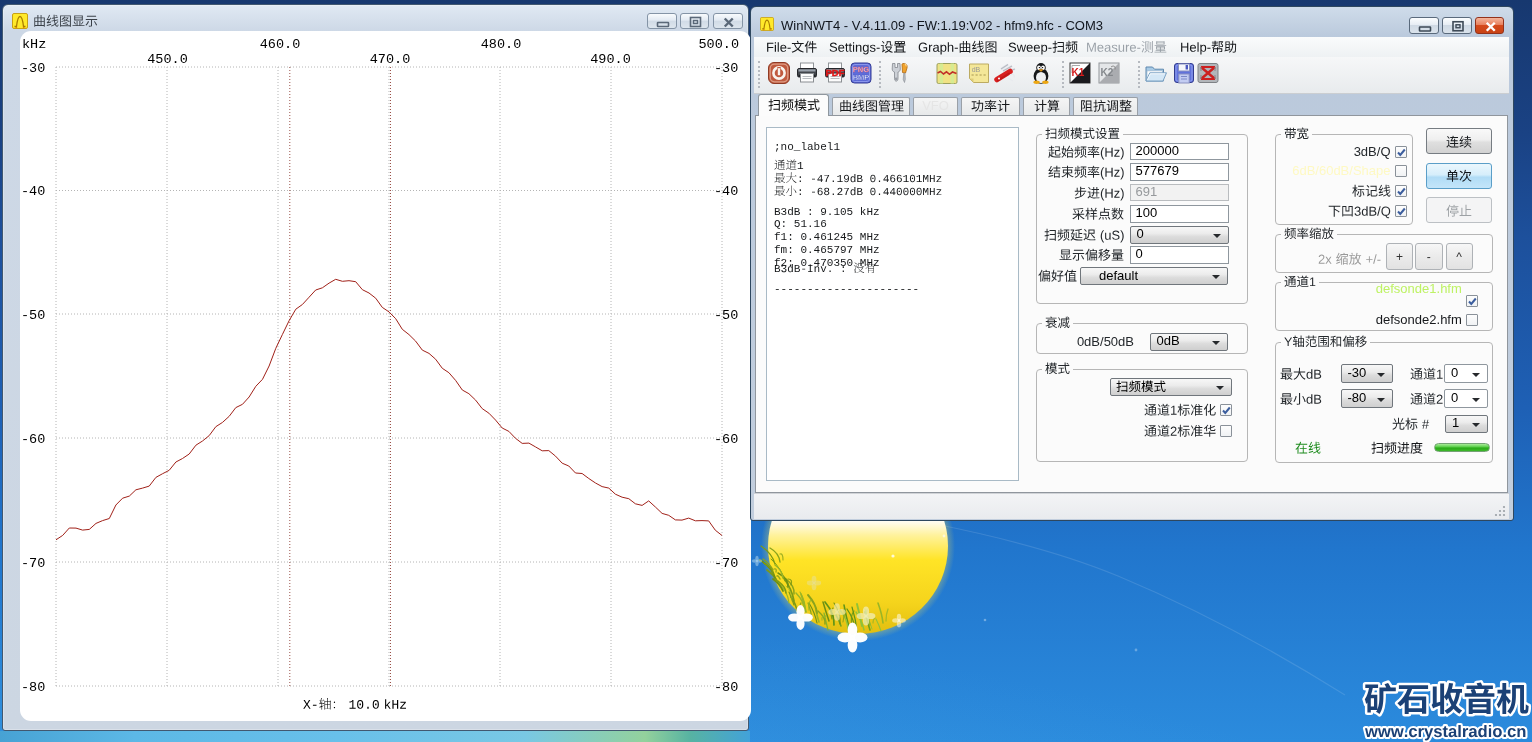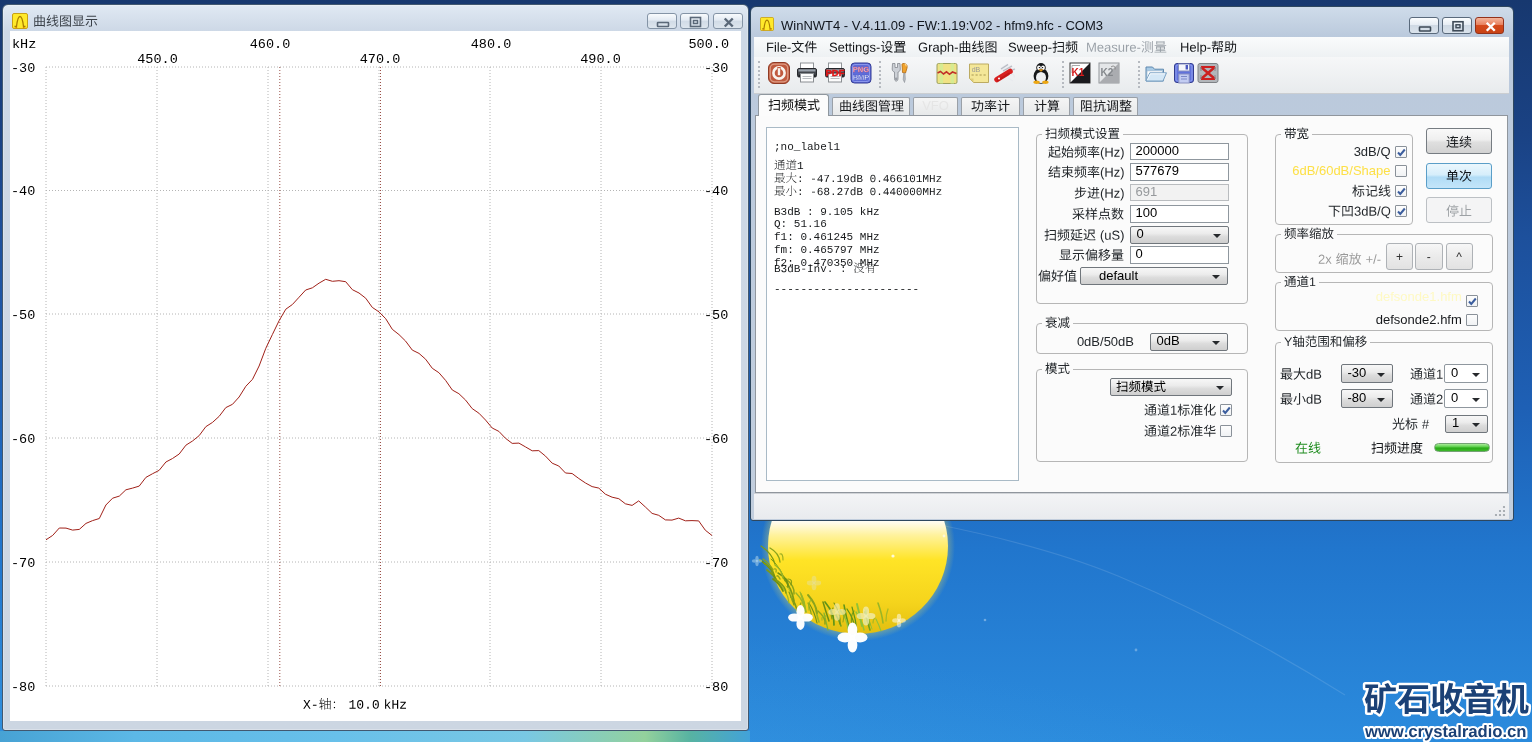--- a/index.html
+++ b/index.html
@@ -145,21 +145,21 @@
 <div style="position:absolute;left:647px;top:13px;width:30px;height:16px;border:1px solid #8494a6;border-radius:3px;background:linear-gradient(rgba(250,252,254,.95),rgba(228,235,243,.9) 45%,rgba(209,219,230,.92) 50%,rgba(222,230,238,.95));box-sizing:border-box;z-index:40"><svg width="28" height="14" viewBox="0 0 28 14">
       <rect x="9.5" y="8.5" width="11" height="4" rx="0.5" fill="none" stroke="#5a6878" stroke-width="1.6"></rect>
     </svg></div>
 <div style="position:absolute;left:679.5px;top:13px;width:29px;height:16px;border:1px solid #8494a6;border-radius:3px;background:linear-gradient(rgba(250,252,254,.95),rgba(228,235,243,.9) 45%,rgba(209,219,230,.92) 50%,rgba(222,230,238,.95));box-sizing:border-box;z-index:40"><svg width="27" height="14" viewBox="0 0 27 14">
       <rect x="9.5" y="3.5" width="10" height="9" fill="none" stroke="#5a6878" stroke-width="1.6"></rect>
       <rect x="12.5" y="6.5" width="4" height="3" fill="none" stroke="#5a6878" stroke-width="1.4"></rect>
     </svg></div>
 <div style="position:absolute;left:713px;top:13px;width:29.5px;height:16px;border:1px solid #8494a6;border-radius:3px;background:linear-gradient(rgba(250,252,254,.95),rgba(228,235,243,.9) 45%,rgba(209,219,230,.92) 50%,rgba(222,230,238,.95));box-sizing:border-box;z-index:40"><svg width="27.5" height="14" viewBox="0 0 27.5 14">
       <path d="M10.75,4.5 L18.75,12.5 M18.75,4.5 L10.75,12.5" stroke="#5a6878" stroke-width="2.4"></path>
     </svg></div>
-<div style="position:absolute;left:10px;top:31px;width:731px;height:690px;z-index:8;background:#fff;"><svg width="731" height="690">
+<div style="position:absolute;left:20px;top:31px;width:731px;height:690px;z-index:8;background:#fff;border-radius:11px;"><svg width="731" height="690">
       <line x1="36" y1="36" x2="36" y2="655" stroke="#b4b4b4" stroke-width="1" stroke-dasharray="1 2"></line>
       <line x1="147" y1="36" x2="147" y2="655" stroke="#b4b4b4" stroke-width="1" stroke-dasharray="1 2"></line>
       <line x1="258" y1="36" x2="258" y2="655" stroke="#b4b4b4" stroke-width="1" stroke-dasharray="1 2"></line>
       <line x1="369" y1="36" x2="369" y2="655" stroke="#b4b4b4" stroke-width="1" stroke-dasharray="1 2"></line>
       <line x1="480" y1="36" x2="480" y2="655" stroke="#b4b4b4" stroke-width="1" stroke-dasharray="1 2"></line>
       <line x1="591" y1="36" x2="591" y2="655" stroke="#b4b4b4" stroke-width="1" stroke-dasharray="1 2"></line>
       <line x1="702" y1="36" x2="702" y2="655" stroke="#b4b4b4" stroke-width="1" stroke-dasharray="1 2"></line>
       <line x1="36" y1="36" x2="702" y2="36" stroke="#b4b4b4" stroke-width="1" stroke-dasharray="1 2"></line>
       <line x1="36" y1="159.5" x2="702" y2="159.5" stroke="#b4b4b4" stroke-width="1" stroke-dasharray="1 2"></line>
       <line x1="36" y1="283" x2="702" y2="283" stroke="#b4b4b4" stroke-width="1" stroke-dasharray="1 2"></line>
@@ -450,21 +450,21 @@
 <div style="position:absolute;left:1280.7px;top:125.69999999999999px;width:31.0px;height:15px;z-index:26;background:#fbfbfb;"></div>
 <svg style="z-index:27;position:absolute;left:1279.7px;top:122.6px;overflow:visible" width="33" height="24" class="t">
     <path transform="translate(4,15.1)" d="M1 -6.3V-3.8H1.9V-5.5H5.7V-4.1H2.3V-0.1H3.3V-3.2H5.7V1H6.7V-3.2H9.4V-1.1C9.4 -1 9.4 -1 9.2 -0.9C9 -0.9 8.5 -0.9 7.8 -1C8 -0.7 8.1 -0.4 8.1 -0.1C9 -0.1 9.6 -0.1 9.9 -0.3C10.3 -0.4 10.4 -0.7 10.4 -1.1V-4.1H6.7V-5.5H10.6V-3.8H11.6V-6.3ZM9 -10.4V-9H6.7V-10.4H5.8V-9H3.6V-10.4H2.7V-9H0.6V-8.2H2.7V-6.9H3.6V-8.2H5.8V-6.9H6.7V-8.2H9V-6.9H9.9V-8.2H11.9V-9H9.9V-10.4Z M19 -2.4V-0.4C19 0.6 19.4 0.9 20.6 0.9C20.9 0.9 22.7 0.9 23 0.9C24.1 0.9 24.4 0.4 24.5 -1.5C24.3 -1.6 23.9 -1.7 23.7 -1.9C23.6 -0.2 23.5 0 22.9 0C22.5 0 21 0 20.7 0C20.1 0 20 -0 20 -0.4V-2.4ZM18 -4V-3C18 -2 17.7 -0.6 13 0.4C13.2 0.6 13.5 1 13.7 1.2C18.5 0.1 19 -1.6 19 -2.9V-4ZM15 -5.2V-1.3H15.9V-4.4H21.5V-1.3H22.5V-5.2ZM17.9 -10.4C18.1 -10.1 18.2 -9.7 18.4 -9.4H13.4V-7.1H14.3V-8.6H23.2V-7.1H24.1V-9.4H19.5C19.4 -9.8 19.1 -10.3 18.9 -10.6ZM20 -8.1V-7.3H17.6V-8.1H16.6V-7.3H14.7V-6.6H16.6V-5.7H17.6V-6.6H20V-5.6H20.9V-6.6H22.9V-7.3H20.9V-8.1Z" fill="#24282c"></path>
   </svg>
 <div style="position:absolute;right:141.5px;top:141.6px;font:400 13px 'Liberation Sans';color:#24282c;white-space:pre;line-height:20px;z-index:28;">3dB/Q</div>
 <div style="position:absolute;left:1395px;top:145.8px;width:12px;height:12px;z-index:30;background:linear-gradient(#fdfdfd,#f0f2f4);border:1px solid #8a9199;border-radius:1px;box-sizing:border-box;">
     <svg width="11" height="11" style="position:absolute;left:0px;top:0px">
       <path d="M2,5.5 L4.3,8 L8.8,2.5" stroke="#3c5e9e" stroke-width="2" fill="none"></path>
     </svg>
   </div>
-<div style="position:absolute;right:141.5px;top:160.8px;font:400 13px 'Liberation Sans';color:#fde047;white-space:pre;line-height:20px;z-index:28;">6dB/60dB/Shape</div>
+<div style="position:absolute;right:141.5px;top:160.8px;font:400 13px 'Liberation Sans';color:#fef9c3;white-space:pre;line-height:20px;z-index:28;">6dB/60dB/Shape</div>
 <div style="position:absolute;left:1395px;top:165px;width:12px;height:12px;z-index:30;background:linear-gradient(#fdfdfd,#f0f2f4);border:1px solid #8a9199;border-radius:1px;box-sizing:border-box;"></div>
 <svg style="z-index:28;position:absolute;left:1347.5px;top:179.7px;overflow:visible" width="47" height="25" class="t">
     <path transform="translate(4,15.7)" d="M6.1 -9.9V-9H11.7V-9.9ZM10.1 -4.2C10.7 -2.9 11.3 -1.2 11.5 -0.2L12.4 -0.5C12.2 -1.6 11.6 -3.2 11 -4.5ZM6.4 -4.4C6 -3.1 5.5 -1.7 4.7 -0.7C5 -0.6 5.3 -0.4 5.5 -0.2C6.2 -1.2 6.9 -2.7 7.3 -4.3ZM5.5 -6.8V-5.9H8.3V-0.2C8.3 -0.1 8.2 -0 8 0C7.9 0 7.2 0 6.6 -0C6.7 0.3 6.8 0.7 6.9 1C7.8 1 8.4 1 8.8 0.8C9.1 0.6 9.3 0.3 9.3 -0.2V-5.9H12.4V-6.8ZM2.6 -10.9V-8.2H0.6V-7.3H2.4C2 -5.6 1.1 -3.8 0.3 -2.8C0.5 -2.5 0.8 -2.1 0.9 -1.9C1.5 -2.7 2.1 -4.1 2.6 -5.5V1H3.6V-5.8C4 -5.1 4.6 -4.3 4.8 -3.9L5.4 -4.7C5.1 -5 4 -6.5 3.6 -6.9V-7.3H5.3V-8.2H3.6V-10.9Z M14.6 -10C15.3 -9.4 16.2 -8.5 16.6 -7.9L17.4 -8.6C16.9 -9.1 16 -10 15.3 -10.6ZM15.6 0.8V0.8C15.8 0.5 16.1 0.3 18.3 -1.3C18.2 -1.5 18.1 -1.9 18 -2.1L16.6 -1.2V-6.8H13.6V-5.9H15.7V-1.2C15.7 -0.6 15.3 -0.1 15 0.1C15.2 0.2 15.5 0.6 15.6 0.8ZM18.4 -10V-9H23.6V-5.7H18.7V-0.7C18.7 0.5 19.2 0.8 20.6 0.8C20.9 0.8 23.3 0.8 23.6 0.8C25 0.8 25.4 0.3 25.5 -1.9C25.2 -1.9 24.8 -2.1 24.6 -2.3C24.5 -0.4 24.4 -0.1 23.6 -0.1C23 -0.1 21.1 -0.1 20.7 -0.1C19.9 -0.1 19.7 -0.2 19.7 -0.7V-4.8H23.6V-4.1H24.6V-10Z M26.7 -0.7 26.9 0.2C28.1 -0.1 29.7 -0.6 31.2 -1L31 -1.9C29.4 -1.4 27.8 -1 26.7 -0.7ZM35.2 -10.1C35.8 -9.8 36.6 -9.3 37 -9L37.6 -9.6C37.2 -9.9 36.4 -10.4 35.7 -10.7ZM26.9 -5.5C27.1 -5.6 27.4 -5.7 29 -5.9C28.4 -5 27.9 -4.4 27.7 -4.1C27.3 -3.6 27 -3.3 26.7 -3.3C26.8 -3 27 -2.6 27 -2.4C27.3 -2.5 27.7 -2.7 31 -3.3C31 -3.5 31 -3.9 31 -4.1L28.4 -3.7C29.4 -4.8 30.4 -6.3 31.2 -7.7L30.4 -8.2C30.1 -7.7 29.9 -7.2 29.6 -6.7L27.9 -6.6C28.7 -7.7 29.5 -9.1 30 -10.5L29.1 -10.9C28.6 -9.3 27.6 -7.7 27.4 -7.2C27.1 -6.8 26.8 -6.5 26.6 -6.4C26.7 -6.2 26.9 -5.7 26.9 -5.5ZM37.5 -4.5C37 -3.7 36.3 -3 35.5 -2.3C35.3 -3 35.1 -3.8 34.9 -4.8L38.3 -5.4L38.1 -6.3L34.8 -5.6C34.8 -6.2 34.7 -6.8 34.7 -7.4L37.9 -7.9L37.7 -8.7L34.6 -8.2C34.6 -9.1 34.6 -10 34.6 -10.9H33.6C33.6 -10 33.6 -9 33.7 -8.1L31.6 -7.8L31.8 -6.9L33.7 -7.2C33.8 -6.6 33.8 -6 33.9 -5.5L31.4 -5L31.5 -4.1L34 -4.6C34.2 -3.5 34.4 -2.5 34.7 -1.7C33.6 -1 32.3 -0.4 31 0C31.2 0.2 31.4 0.6 31.6 0.8C32.8 0.4 33.9 -0.2 35 -0.9C35.5 0.3 36.2 1 37.1 1C38 1 38.3 0.6 38.5 -0.9C38.3 -1 38 -1.2 37.8 -1.4C37.7 -0.2 37.6 0.1 37.2 0.1C36.7 0.1 36.2 -0.5 35.8 -1.4C36.8 -2.2 37.7 -3.1 38.4 -4.1Z" fill="#24282c"></path>
   </svg>
 <div style="position:absolute;left:1395px;top:185.2px;width:12px;height:12px;z-index:30;background:linear-gradient(#fdfdfd,#f0f2f4);border:1px solid #8a9199;border-radius:1px;box-sizing:border-box;">
     <svg width="11" height="11" style="position:absolute;left:0px;top:0px">
       <path d="M2,5.5 L4.3,8 L8.8,2.5" stroke="#3c5e9e" stroke-width="2" fill="none"></path>
     </svg>
   </div>
 <svg style="z-index:28;position:absolute;left:1323.6px;top:199.7px;overflow:visible" width="71" height="25" class="t">
@@ -499,21 +499,21 @@
 <div style="position:absolute;left:1399.5px;transform:translateX(-50%);top:247.5px;font:400 12px 'Liberation Sans';color:#333;white-space:pre;line-height:18px;z-index:29;">+</div>
 <div style="position:absolute;left:1415.1px;top:242.9px;width:27.5px;height:26.9px;z-index:28;background:linear-gradient(#f7f7f7,#ececec 45%,#e2e2e2);border:1px solid #aeb2b6;border-radius:3px;box-sizing:border-box;"></div>
 <div style="position:absolute;left:1428.8px;transform:translateX(-50%);top:247.5px;font:400 12px 'Liberation Sans';color:#333;white-space:pre;line-height:18px;z-index:29;">-</div>
 <div style="position:absolute;left:1445.5px;top:242.9px;width:27.5px;height:26.9px;z-index:28;background:linear-gradient(#f7f7f7,#ececec 45%,#e2e2e2);border:1px solid #aeb2b6;border-radius:3px;box-sizing:border-box;"></div>
 <div style="position:absolute;left:1459.2px;transform:translateX(-50%);top:247.5px;font:400 12px 'Liberation Sans';color:#333;white-space:pre;line-height:18px;z-index:29;">^</div>
 <div style="position:absolute;left:1274.9px;top:281.8px;width:218.5px;height:49.6px;z-index:25;border:1px solid #b6b6b6;border-radius:4px;box-sizing:border-box;"></div>
 <div style="position:absolute;left:1280.9px;top:273.8px;width:37.951904296875px;height:15px;z-index:26;background:#fbfbfb;"></div>
 <svg style="z-index:27;position:absolute;left:1279.9px;top:270.7px;overflow:visible" width="40" height="24" class="t">
     <path transform="translate(4,15.1)" d="M0.8 -9.5C1.6 -8.8 2.5 -7.9 2.9 -7.3L3.6 -7.9C3.2 -8.5 2.2 -9.4 1.5 -10ZM3.2 -5.8H0.5V-4.9H2.3V-1.4C1.8 -1.2 1.1 -0.6 0.5 0.1L1.1 0.9C1.7 0 2.3 -0.7 2.8 -0.7C3 -0.7 3.5 -0.3 4 0C4.9 0.6 5.9 0.7 7.4 0.7C8.8 0.7 11 0.7 11.9 0.6C11.9 0.3 12 -0.1 12.1 -0.3C10.8 -0.2 8.9 -0.1 7.5 -0.1C6.1 -0.1 5 -0.2 4.2 -0.7C3.7 -1 3.5 -1.2 3.2 -1.4ZM4.5 -10V-9.3H9.8C9.3 -8.9 8.7 -8.5 8.1 -8.2C7.5 -8.5 6.8 -8.8 6.2 -9L5.6 -8.4C6.4 -8.1 7.3 -7.7 8.1 -7.4H4.5V-0.9H5.4V-3H7.5V-0.9H8.4V-3H10.6V-1.8C10.6 -1.7 10.5 -1.6 10.4 -1.6C10.2 -1.6 9.7 -1.6 9.1 -1.6C9.2 -1.4 9.3 -1.1 9.3 -0.9C10.2 -0.9 10.7 -0.9 11 -1C11.4 -1.1 11.5 -1.4 11.5 -1.8V-7.4H9.8C9.6 -7.5 9.3 -7.7 8.9 -7.9C9.8 -8.3 10.8 -9 11.5 -9.6L10.9 -10.1L10.7 -10ZM10.6 -6.6V-5.5H8.4V-6.6ZM5.4 -4.8H7.5V-3.7H5.4ZM5.4 -5.5V-6.6H7.5V-5.5ZM10.6 -4.8V-3.7H8.4V-4.8Z M13.3 -9.6C14 -8.9 14.8 -8 15.1 -7.5L15.9 -8C15.5 -8.6 14.7 -9.4 14 -10ZM18.2 -4.6H22.4V-3.6H18.2ZM18.2 -2.9H22.4V-1.8H18.2ZM18.2 -6.3H22.4V-5.3H18.2ZM17.3 -7V-1.1H23.3V-7H20.3C20.4 -7.3 20.6 -7.7 20.7 -8.1H24.3V-8.8H22C22.3 -9.3 22.6 -9.8 22.9 -10.2L22 -10.5C21.8 -10 21.4 -9.3 21.1 -8.8H18.7L19.4 -9.2C19.2 -9.5 18.8 -10.1 18.4 -10.6L17.7 -10.2C18 -9.8 18.4 -9.2 18.5 -8.8H16.4V-8.1H19.7C19.6 -7.7 19.5 -7.3 19.4 -7ZM15.8 -6H13.1V-5.2H14.9V-1.3C14.3 -1.1 13.7 -0.6 13 0.1L13.6 0.9C14.2 0.1 14.9 -0.6 15.3 -0.6C15.6 -0.6 16 -0.2 16.6 0.1C17.4 0.6 18.5 0.7 20 0.7C21.2 0.7 23.4 0.6 24.3 0.6C24.3 0.3 24.4 -0.1 24.5 -0.3C23.3 -0.2 21.5 -0.1 20 -0.1C18.6 -0.1 17.6 -0.2 16.8 -0.7C16.3 -0.9 16 -1.1 15.8 -1.2Z M26 0V-0.9H28.1V-7.6L26.2 -6.2V-7.2L28.2 -8.6H29.2V-0.9H31.3V0Z" fill="#24282c"></path>
   </svg>
-<div style="position:absolute;right:70.20000000000005px;top:287px;font:400 13px 'Liberation Sans';color:#fef9c3;white-space:pre;line-height:20px;z-index:28;">defsonde1.hfm</div>
+<div style="position:absolute;right:70.20000000000005px;top:279px;font:400 13px 'Liberation Sans';color:#bef264;white-space:pre;line-height:20px;z-index:28;">defsonde1.hfm</div>
 <div style="position:absolute;left:1466.3px;top:294.6px;width:12px;height:12px;z-index:30;background:linear-gradient(#fdfdfd,#f0f2f4);border:1px solid #8a9199;border-radius:1px;box-sizing:border-box;">
     <svg width="11" height="11" style="position:absolute;left:0px;top:0px">
       <path d="M2,5.5 L4.3,8 L8.8,2.5" stroke="#3c5e9e" stroke-width="2" fill="none"></path>
     </svg>
   </div>
 <div style="position:absolute;right:70.20000000000005px;top:310.4px;font:400 13px 'Liberation Sans';color:#17191c;white-space:pre;line-height:20px;z-index:28;">defsonde2.hfm</div>
 <div style="position:absolute;left:1466.3px;top:314px;width:12px;height:12px;z-index:30;background:linear-gradient(#fdfdfd,#f0f2f4);border:1px solid #8a9199;border-radius:1px;box-sizing:border-box;"></div>
 <div style="position:absolute;left:1275px;top:342px;width:218.2px;height:121.2px;z-index:25;border:1px solid #b6b6b6;border-radius:4px;box-sizing:border-box;"></div>
 <div style="position:absolute;left:1281px;top:334px;width:89.33740234375px;height:15px;z-index:26;background:#fbfbfb;"></div>
 <svg style="z-index:27;position:absolute;left:1280.0px;top:330.9px;overflow:visible" width="91" height="24" class="t">

